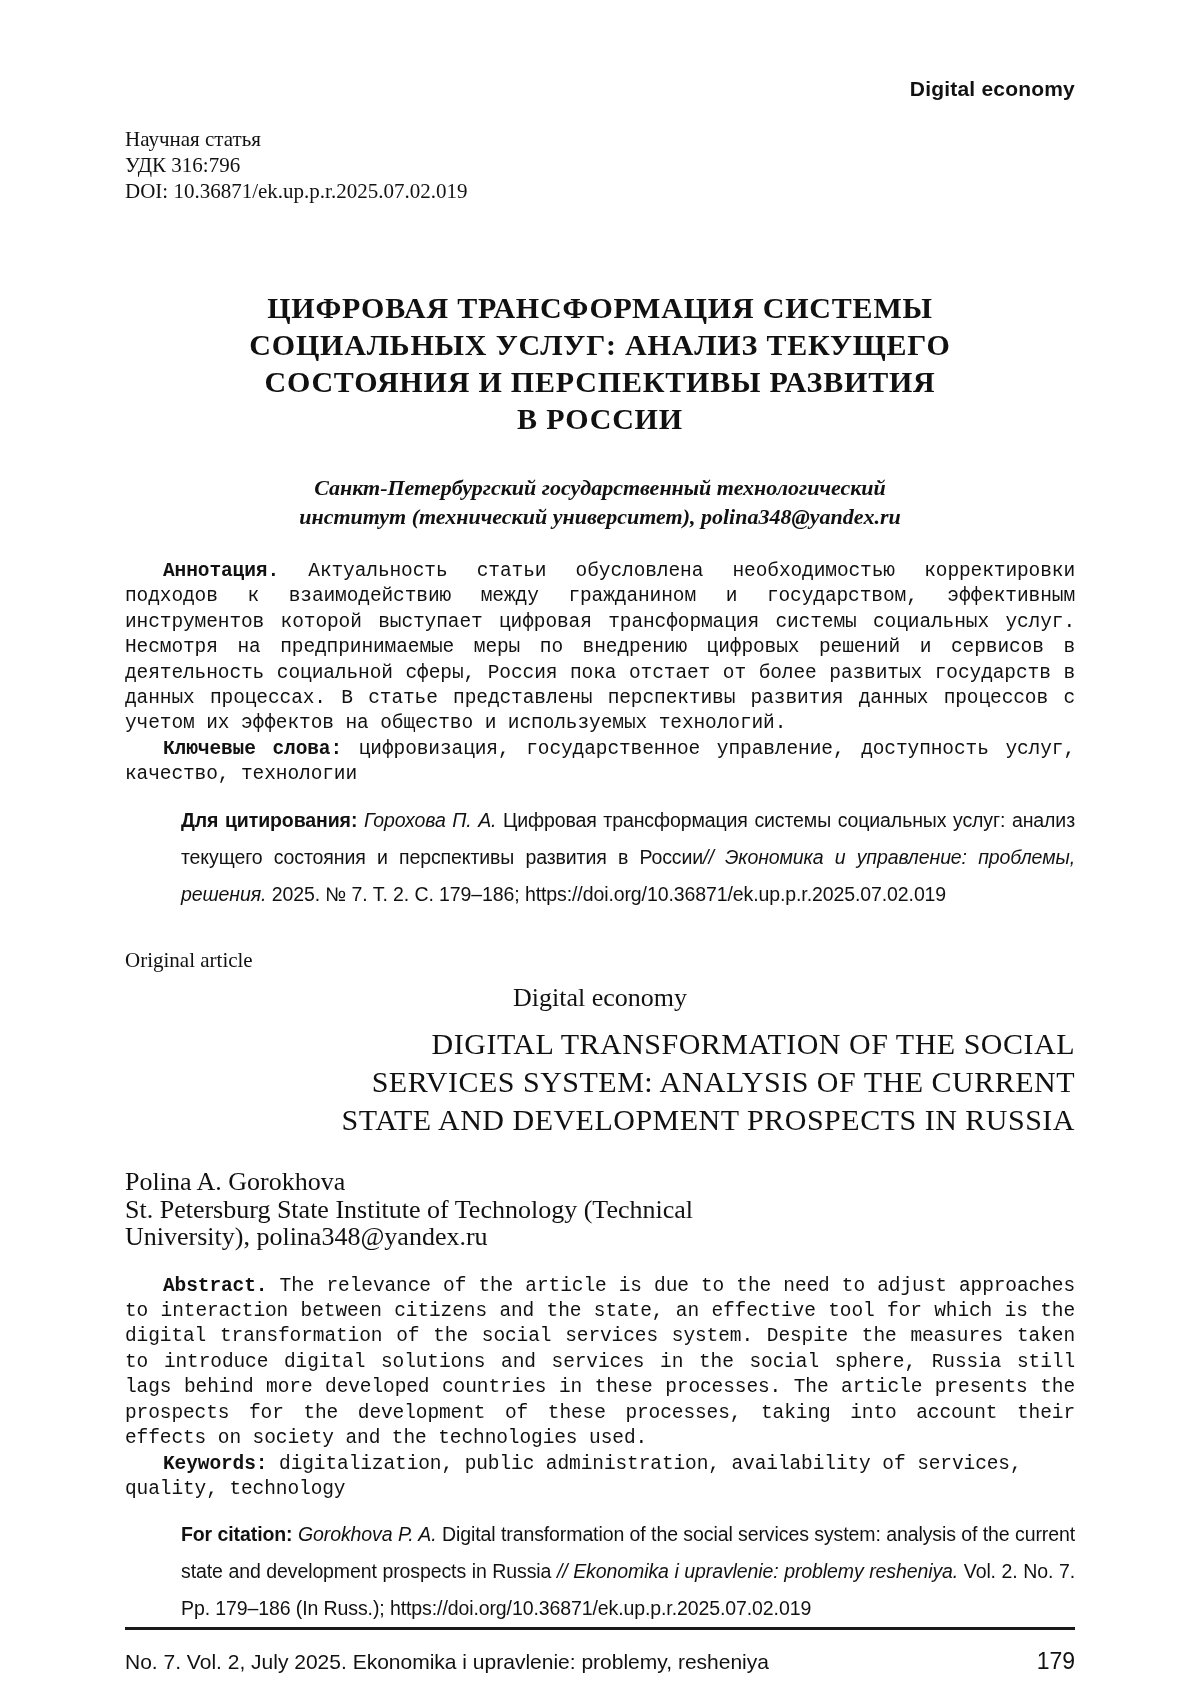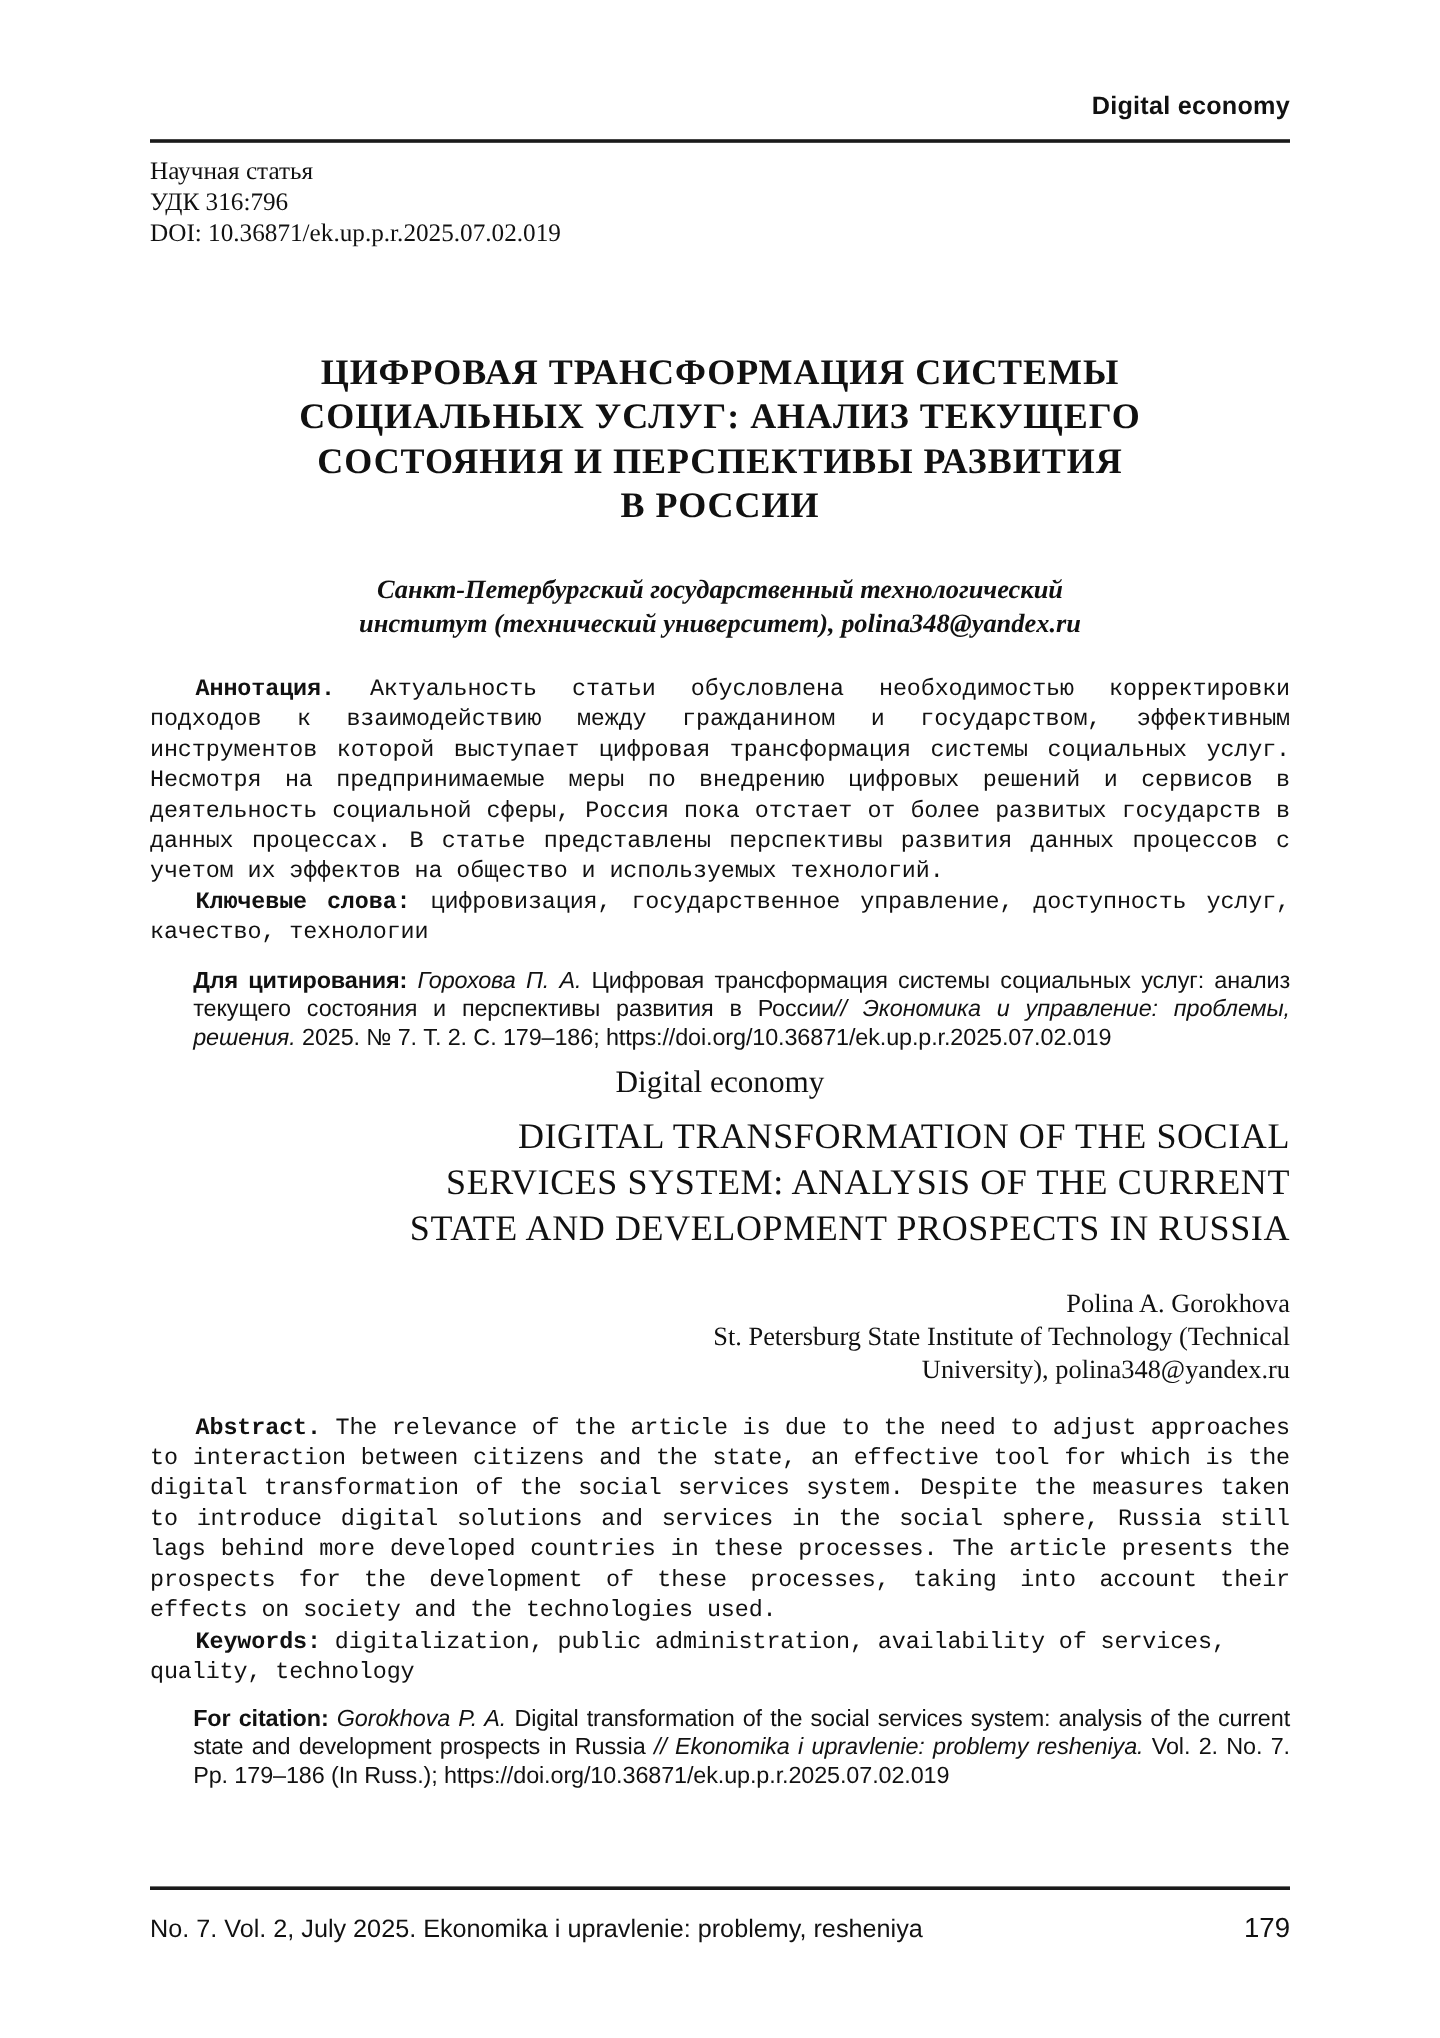--- a/index.html
+++ b/index.html
@@ -49,22 +49,22 @@
   .body-para {
     font-family:"Liberation Sans", sans-serif;
     font-size:19.5px; line-height:25.4px;
     letter-spacing:-0.1px;
     color:#111111;
   }
   .justify { text-align:justify; }
   .indent { text-indent:38px;font-family:Liberation Mono, monospace; }
   .abstract-ru { margin-top:28px; }
   .citation {
-    margin-left:36px;
-    line-height:24px;
+    margin-left:56px;
+    line-height:37px;
     text-align:justify;
   }
   .citation-ru { margin-top:14px; }
   .original-article {
     margin-top:34px;
     font-family:"Liberation Serif", serif;
     font-size:21px; line-height:26px;
   }
   .section-en {
     margin-top:8px;
@@ -76,23 +76,23 @@
     margin-top:10px;
     text-align:right;
     font-family:"Liberation Serif", serif;
     font-weight:normal;
     font-size:30px; line-height:38px;
     letter-spacing:0.5px;
     white-space:pre-line;
   }
   .author-block-en {
     margin-top:28px;
-    text-align:right;
+    text-align:left;
     font-family:"Liberation Serif", serif;
-    font-size:22px; line-height:29px;
+    font-size:26px; line-height:29px;
   }
   .author-block-en .affil { line-height:27px; }
   .abstract-en { margin-top:24px; }
   .citation-en { margin-top:14px; }
   footer { margin-top:auto; }
   .footer-line {
     margin-top:18px;
     padding-bottom:77px;
     display:flex; justify-content:space-between; align-items:baseline;
     font-family:"Liberation Sans", sans-serif;
@@ -126,20 +126,21 @@
     <div class="affil">Санкт-Петербургский государственный технологический
 институт (технический университет), polina348@yandex.ru</div>
   </div>
 
   <p class="body-para justify indent abstract-ru"><b class="lead">Аннотация.</b><span> Актуальность статьи обусловлена необходимостью корректировки подходов к взаимодействию между гражданином и государством, эффективным инструментов которой выступает цифровая трансформация системы социальных услуг. Несмотря на предпринимаемые меры по внедрению цифровых решений и сервисов в деятельность социальной сферы, Россия пока отстает от более развитых государств в данных процессах. В статье представлены перспективы развития данных процессов с учетом их эффектов на общество и используемых технологий.</span></p>
 
   <p class="body-para justify indent"><b class="lead">Ключевые слова:</b><span> цифровизация, государственное управление, доступность услуг, качество, технологии</span></p>
 
   <p class="body-para citation citation-ru"><b class="lead">Для цитирования:</b><i> Горохова П. А.</i><span> Цифровая трансформация системы социальных услуг: анализ текущего состояния и перспективы развития в России</span><i>// Экономика и управление: проблемы, решения.</i><span> 2025. № 7. Т. 2. С. 179–186; https://doi.org/10.36871/ek.up.p.r.2025.07.02.019</span></p>
 
+  <div class="original-article">Original article</div>
 
   <div class="section-en">Digital economy</div>
 
   <h2 class="title-en">DIGITAL TRANSFORMATION OF THE SOCIAL
 SERVICES SYSTEM: ANALYSIS OF THE CURRENT
 STATE AND DEVELOPMENT PROSPECTS IN RUSSIA</h2>
 
   <div class="author-block-en">
     <div>Polina A. Gorokhova</div>
     <div class="affil">St. Petersburg State Institute of Technology (Technical

